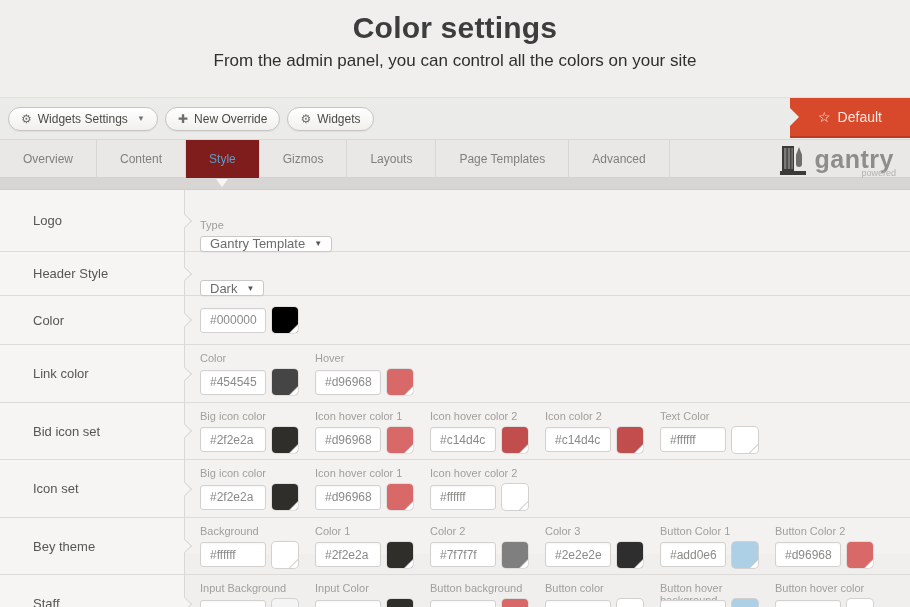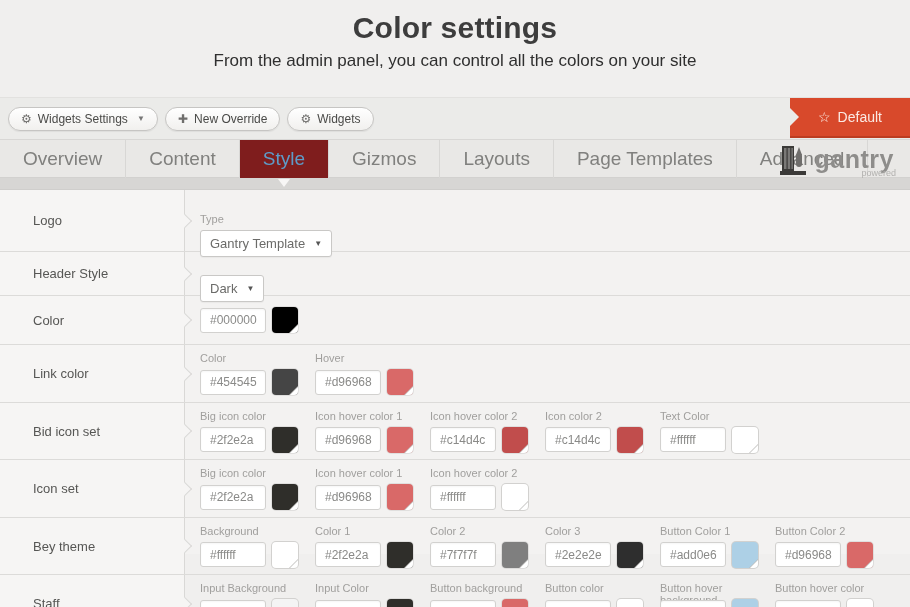--- a/index.html
+++ b/index.html
@@ -45,21 +45,21 @@
     border-left:9px solid #ebebe9;
   }
   .default-btn .star { font-size:14px; }
   
   .tabbar {
     height:38px; background:#e9e8e6; display:flex; position:relative;
     border-bottom:1px solid #d2d1cf;
   }
   .tab {
     position:relative; height:38px; line-height:38px; padding:0 23px;
-    font-size:19px; color:#80807e; border-right:1px solid #d8d7d5;
+    font-size:12px; color:#80807e; border-right:1px solid #d8d7d5;
     cursor:pointer; white-space:nowrap;
   }
   .tab.active { background:#7f1d1d; color:#5e9bc8; }
   .tab.active::after {
     content:''; position:absolute; left:50%; margin-left:-6px; bottom:-9px;
     border-left:6px solid transparent; border-right:6px solid transparent;
     border-top:8px solid #f7f6f5; z-index:3;
   }
   .brand {
     position:absolute; right:14px; top:3px; display:flex; align-items:center; gap:6px;
@@ -103,21 +103,21 @@
   .swatch.light { box-shadow:0 0 0 1px #d2d1cf; }
   .swatch::before {
     content:''; position:absolute; right:0; bottom:0;
     border-left:9px solid transparent; border-bottom:9px solid #bdbcba;
   }
   .swatch::after {
     content:''; position:absolute; right:0; bottom:0;
     border-left:8px solid transparent; border-bottom:8px solid #ffffff;
   }
   .selectbox {
-    display:inline-flex; align-items:center; gap:9px; height:27px;
+    display:inline-flex; align-items:center; gap:9px; height:16px;
     background:#fff; border:1px solid #c9c8c6; border-radius:3px;
     padding:0 9px; font-size:13px; color:#6b6b69; cursor:pointer;
     box-shadow:0 1px 1px rgba(0,0,0,.04);
   }
   .selectbox .caret { font-size:8px; color:#555; }
 </style>
 </head>
 <body>
 
 <div class="hero">

